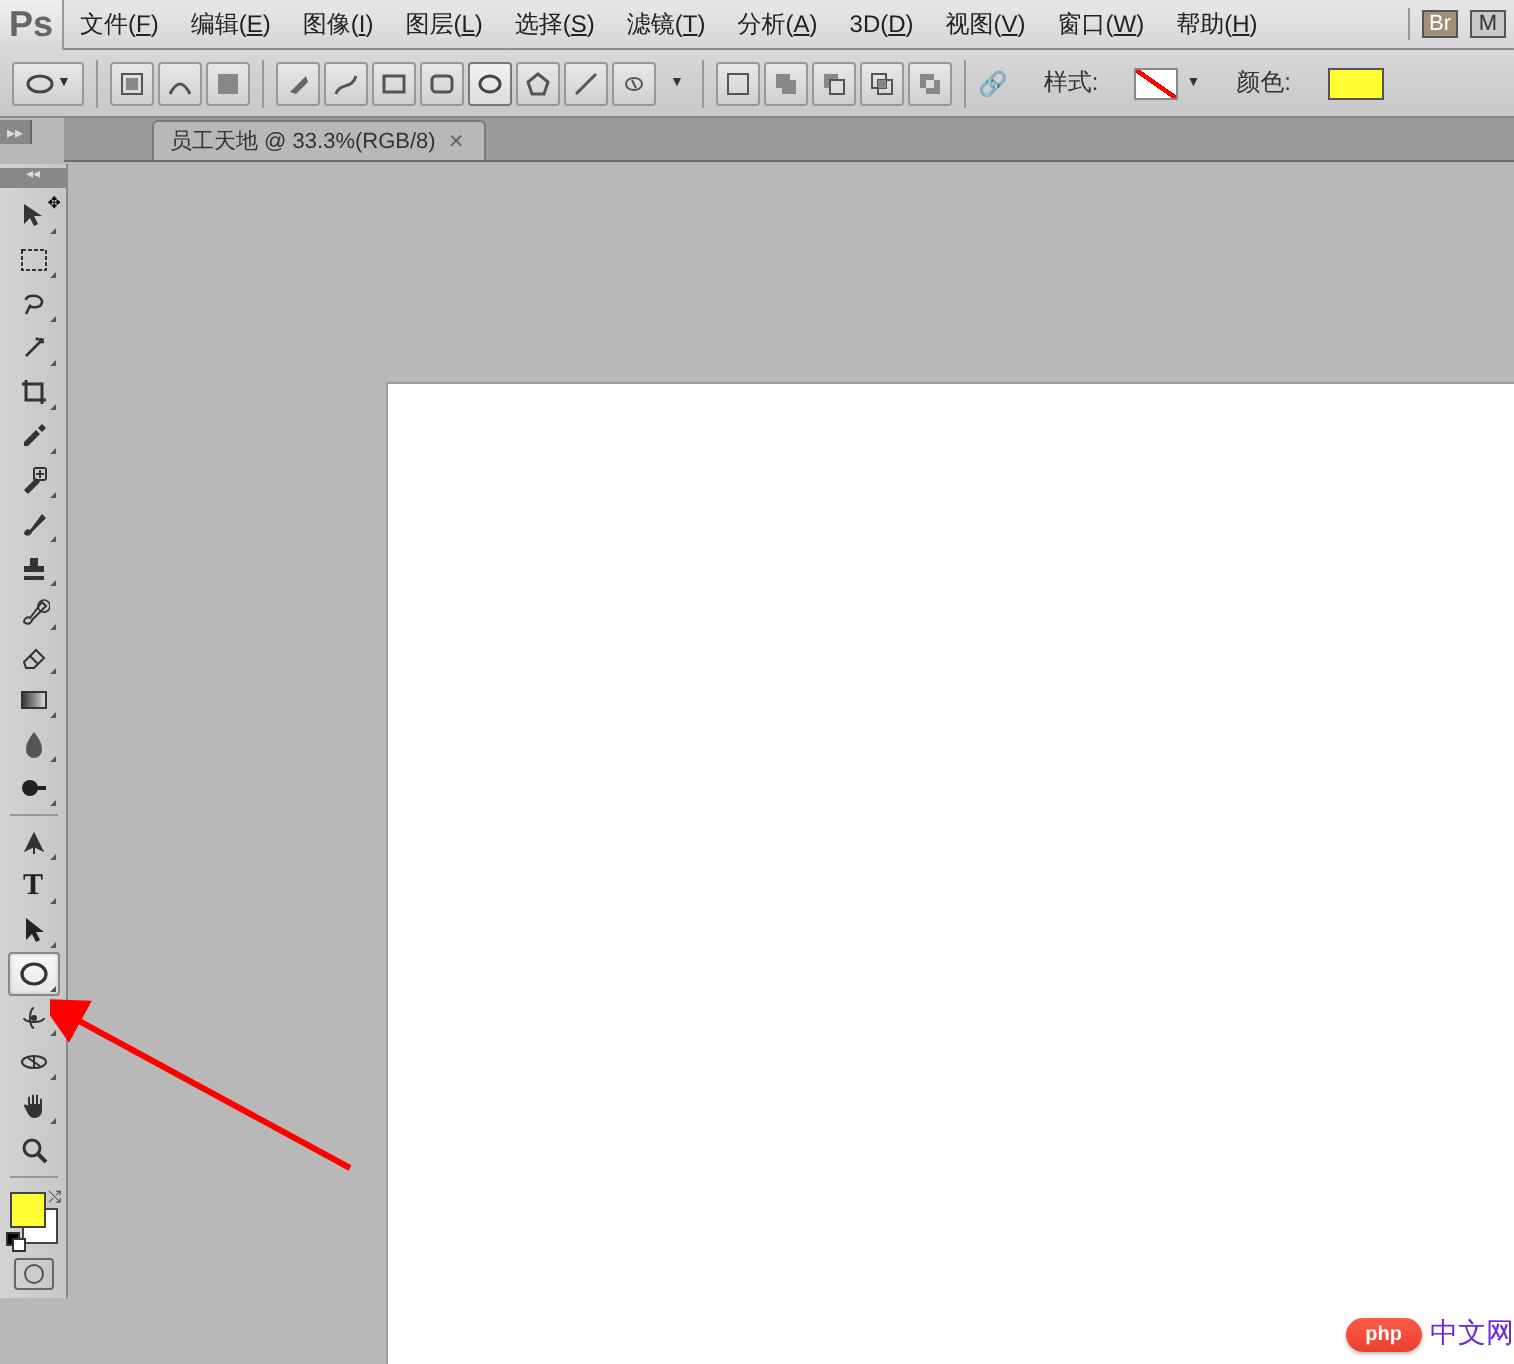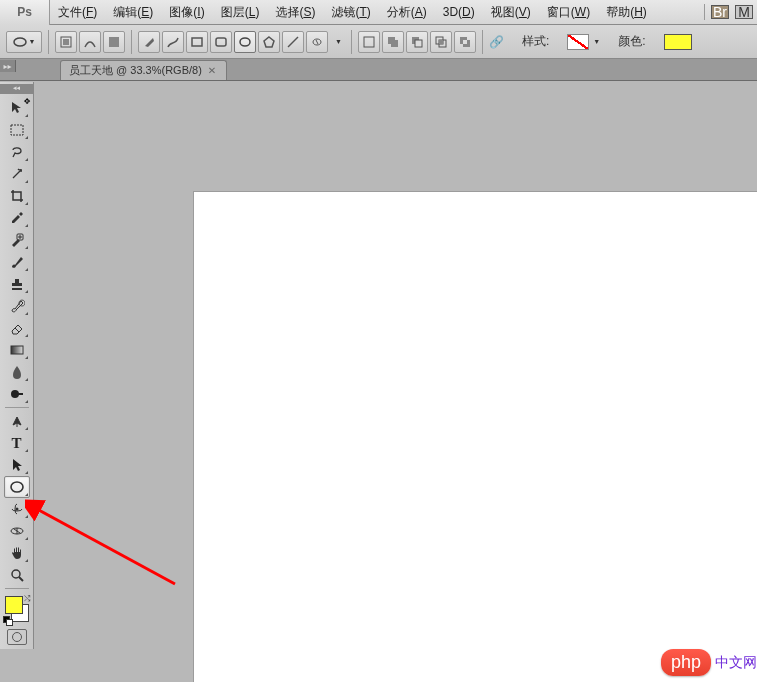--- a/index.html
+++ b/index.html
@@ -1,39 +1,39 @@
 <!DOCTYPE html>
 <html><head>
   <meta charset="utf-8">
   <style>
     * { margin: 0; padding: 0; box-sizing: border-box; font-family: "Microsoft YaHei", Arial, sans-serif; }
     body { width: 757px; height: 682px; background: #b8b8b8; overflow: hidden; position: relative; user-select: none; }
     
     
     .menubar { height: 25px; background: linear-gradient(#e8e8e8, #d6d6d6); display: flex; align-items: center; border-bottom: 1px solid #8a8a8a; font-size: 12px; }
-    .ps-logo { width: 50px; height: 25px; display: flex; align-items: center; justify-content: center; font-weight: bold; font-size: 12px; color: #666; background: linear-gradient(#f0f0f0, #d8d8d8); border-right: 1px solid #999; }
+    .ps-logo { width: 32px; height: 25px; display: flex; align-items: center; justify-content: center; font-weight: bold; font-size: 18px; color: #666; background: linear-gradient(#f0f0f0, #d8d8d8); border-right: 1px solid #999; }
     .menu-item { padding: 0 8px; cursor: pointer; color: #222; }
     .menu-underline { text-decoration: underline; }
     .menubar-spacer { flex: 1; }
     .menubar-right { display: flex; gap: 6px; padding-right: 4px; align-items: center;}
-    .menubar-right-box { width: 18px; height: 14px; background: #a09078; border: 1px solid #555; font-size: 14px; color: #fff; display: flex; align-items: center; justify-content: center; }
+    .menubar-right-box { width: 18px; height: 14px; background: #a09078; border: 1px solid #555; font-size: 11px; color: #fff; display: flex; align-items: center; justify-content: center; }
     
     
     .optionsbar { height: 34px; background: linear-gradient(#d8d8d8, #c8c8c8); border-bottom: 1px solid #888; display: flex; align-items: center; padding: 0 6px; gap: 2px; }
     .opt-btn { width: 22px; height: 22px; background: linear-gradient(#e8e8e8, #d0d0d0); border: 1px solid #999; border-radius: 2px; display: flex; align-items: center; justify-content: center; cursor: pointer; }
     .opt-shape-dropdown { width: 36px; display: flex; }
     .opt-sep { width: 1px; height: 24px; background: #999; margin: 0 4px; }
     .opt-label { font-size: 12px; color: #333; margin: 0 16px; }
     .opt-swatch { width: 28px; height: 16px; border: 1px solid #555; display: inline-block; }
     .no-style { width: 22px; height: 16px; border: 1px solid #888; background: #fff; position: relative; }
     .no-style::after { content: ""; position: absolute; left: 0; top: 0; right: 0; bottom: 0; background: linear-gradient(to top right, transparent 45%, red 45%, red 55%, transparent 55%); }
     .dd-arrow { font-size: 7px; color: #333; margin-left: 2px; }
     
     
-    .tabbar { height: 22px; background: #9a9a9a; display: flex; align-items: center; padding-left: 60px; border-bottom: 1px solid #6a6a6a;}
+    .tabbar { height: 22px; background: #9a9a9a; display: flex; align-items: center; padding-left: 44px; border-bottom: 1px solid #6a6a6a; margin-left: 32px;}
     .doc-tab { background: #b8b8b8; height: 20px; padding: 2px 8px; font-size: 11px; color: #333; border: 1px solid #7a7a7a; border-bottom: none; border-radius: 3px 3px 0 0; display: flex; align-items: center; gap: 6px; }
     .tab-close { width: 10px; height: 10px; font-size: 10px; color: #666; cursor: pointer; }
     .tab-collapse { position: absolute; left: 0; top: 60px; width: 16px; height: 12px; background: #888; color: #ddd; font-size: 8px; display:flex; align-items:center; justify-content:center; cursor:pointer; border-right:1px solid #666;}
     
     
     .toolbox { position: absolute; left: 0; top: 82px; width: 34px; background: linear-gradient(to right, #d4d4d4, #c6c6c6); border-right: 1px solid #888; display: flex; flex-direction: column; align-items: center; padding: 2px 0; }
     .tool-collapse { width: 34px; height: 10px; background: #888; color: #ddd; font-size: 7px; text-align: center; line-height: 8px; cursor:pointer; margin-bottom: 3px;}
     .tool { width: 26px; height: 22px; display: flex; align-items: center; justify-content: center; cursor: pointer; border: 1px solid transparent; position: relative; }
     .tool.selected { background: linear-gradient(#f8f8f8, #e8e8e8); border: 1px solid #888; border-radius: 2px; box-shadow: inset 0 0 2px rgba(0,0,0,0.2); }
     .tool-tri { position: absolute; right: 1px; bottom: 1px; width: 0; height: 0; border-left: 3px solid transparent; border-bottom: 3px solid #555; }
@@ -50,21 +50,21 @@
     
     
     .canvas-area { position: absolute; left: 34px; top: 82px; right: 0; bottom: 0; background: #b8b8b8; overflow: hidden; }
     .canvas { position: absolute; left: 160px; top: 110px; width: 600px; height: 600px; background: #fff; box-shadow: -1px -1px 0 rgba(0,0,0,0.15); }
     
     
     .red-arrow { position: absolute; left: 25px; top: 494px; pointer-events: none; z-index: 50;}
     
     
     .watermark { position: absolute; right: 0; bottom: 6px; display: flex; align-items: center; gap: 4px; }
-    .php-badge { background: linear-gradient(#ff5a4a, #e8402e); color: #fff; font-weight: normal; font-size: 18px; padding: 3px 10px; border-radius: 12px; box-shadow: 0 1px 2px rgba(0,0,0,0.3);}
+    .php-badge { background: linear-gradient(#ff5a4a, #e8402e); color: #fff; font-weight: bold; font-size: 10px; padding: 3px 10px; border-radius: 12px; box-shadow: 0 1px 2px rgba(0,0,0,0.3);}
     .watermark-text { font-size: 14px; color: #6d28d9; font-weight: 500;}
     
     
     svg.ic { width: 16px; height: 16px; }
     svg.ic-s { width: 14px; height: 14px; }
     svg.ic-shape { width: 14px; height: 14px; }
   </style>
 </head>
 <body>
 

